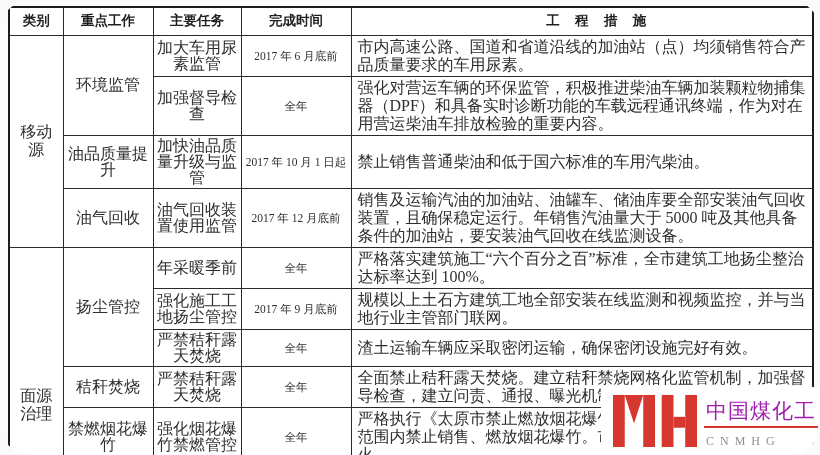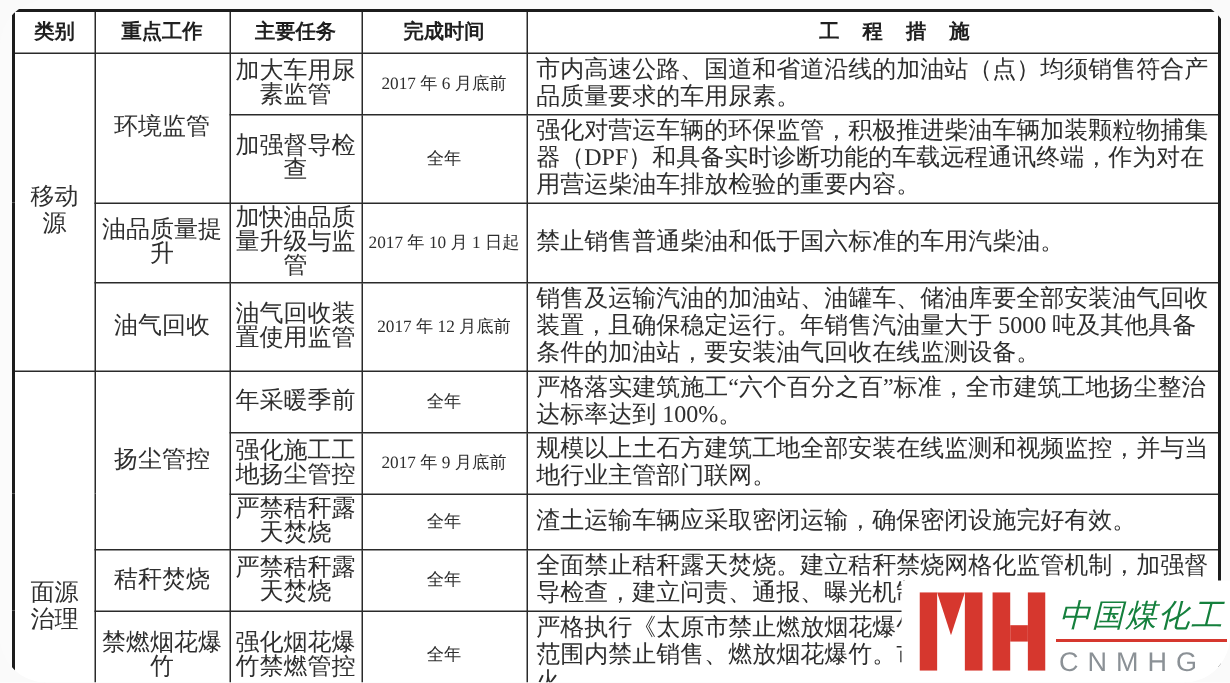--- a/index.html
+++ b/index.html
@@ -39,29 +39,28 @@
 
   .watermark {
     position:absolute; right:0; bottom:2px; z-index:5;
     background:#ffffff;
     display:flex; align-items:flex-end; gap:7px;
     padding:3px 2px 1px 12px;
   }
   .wm-glyph { display:block; }
   .wm-text { display:flex; flex-direction:column; }
   .wm-title {
-    font-size:21px; color:#15803d; letter-spacing:1px; line-height:24px;
+    font-size:21px; color:#a21caf; letter-spacing:1px; line-height:24px;
     border-bottom:2px solid #d6372e; padding:0 2px 3px 2px;
     font-family:"Liberation Sans","DejaVu Sans",sans-serif;
-    font-style:italic;
   }
   .wm-code {
-    font-size:18px; color:#8b9196; letter-spacing:6px; line-height:22px;
+    font-size:12px; color:#8b9196; letter-spacing:6px; line-height:22px;
     padding:2px 0 0 2px;
-    font-family:Liberation Sans, sans-serif;
+    font-family:Liberation Serif, serif;
   }
 </style>
 </head>
 <body>
 
 <div class="sheet">
 
   <table class="doc">
     <colgroup>
         <col class="c1">

